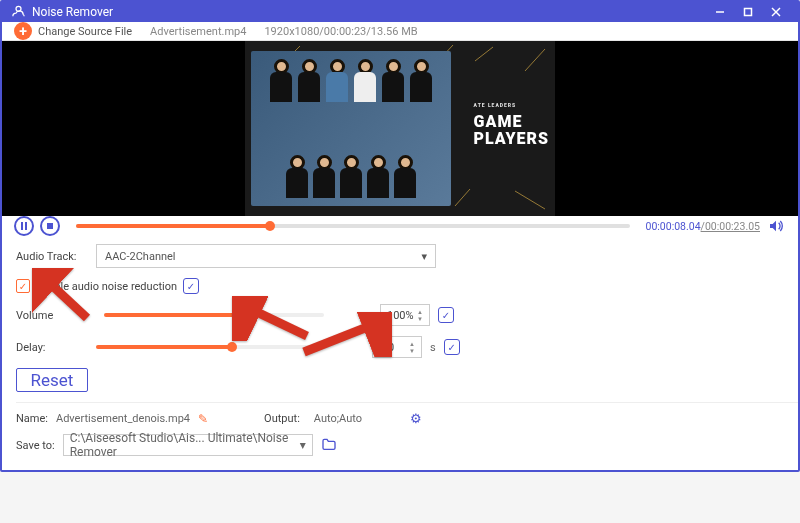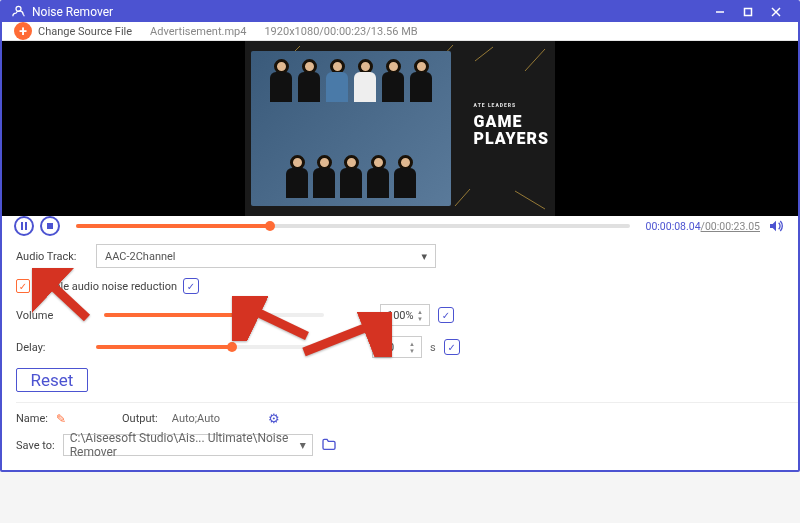--- a/index.html
+++ b/index.html
@@ -239,20 +239,21 @@
       </div>
       <span class="unit">s</span>
       <span class="linkicon">✓</span>
     </div>
     <div class="row">
       <div class="reset-btn">Reset</div>
     </div>
     <div class="divider"></div>
     <div class="footer-row">
       <span>Name:</span>
+      <span class="name-input">Advertisement_denois.mp4</span>
       <span class="edit-icon">✎</span>
       <span style="width:40px"></span>
       <span>Output:</span>
       <span class="name-input" style="margin-left:6px;">Auto;Auto</span>
       <span class="gear" style="margin-left:40px;">⚙</span>
     </div>
     <div class="footer-row">
       <span>Save to:</span>
       <div class="save-select">
         <span>C:\Aiseesoft Studio\Ais... Ultimate\Noise Remover</span>

